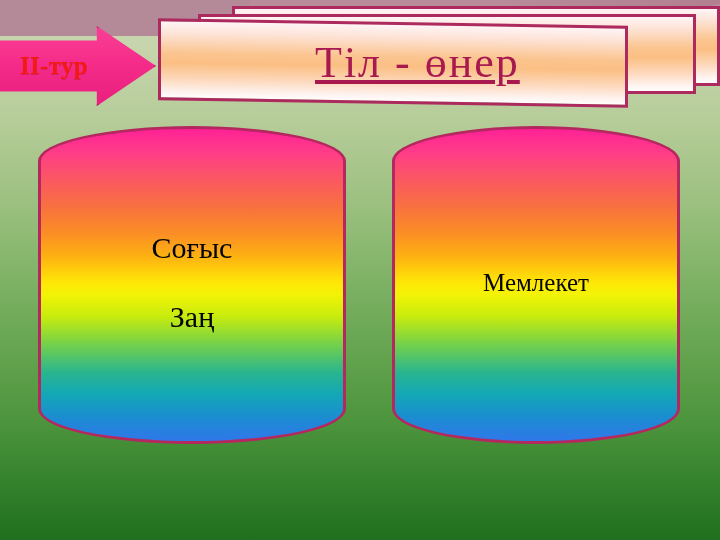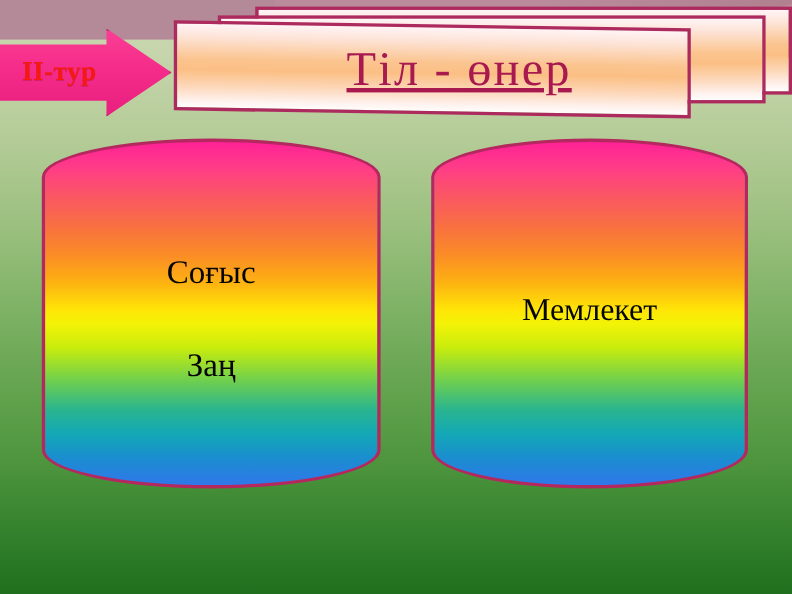--- a/index.html
+++ b/index.html
@@ -197,22 +197,22 @@
 
   .barrel-text {
     color: #050505;
     font-family: "Liberation Serif", "DejaVu Serif", serif;
     font-size: 30px;
     line-height: 1.1;
     white-space: nowrap;
     text-align: center;
     position: relative;
   }
-  .barrel-left .barrel-text  { font-size: 30px; margin-top: 16px; }
-  .barrel-right .barrel-text { font-size: 29px; }
+  .barrel-left .barrel-text  { font-size: 30px; }
+  .barrel-right .barrel-text { font-size: 25px; }
   .barrel-left .content  { gap: 36px; padding-bottom: 6px; }
   .barrel-right .content { gap: 30px; padding-bottom: 4px; }
 </style>
 </head>
 <body>
 
 <div id="slide">
 
   <div class="top-band"></div>
   <div class="top-band-2"></div>

